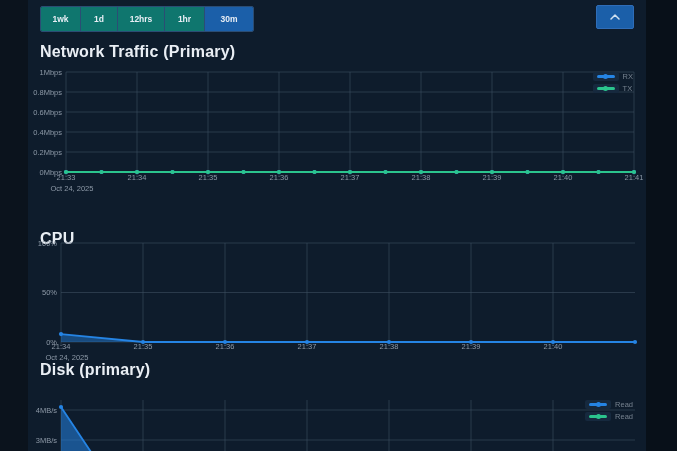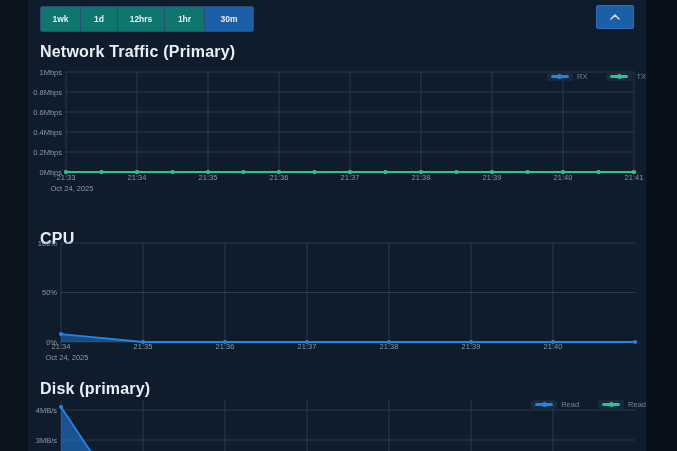--- a/index.html
+++ b/index.html
@@ -26,26 +26,26 @@
   .collapse-btn{
     position:absolute;left:596px;top:5px;width:38px;height:24px;
     background:#1b5fa9;border:1px solid #2f6db8;border-radius:2px;
     display:flex;align-items:center;justify-content:center;cursor:pointer;padding:0;
   }
 
   .chart-title{
     position:absolute;left:40px;color:#e9eef4;font-size:16px;font-weight:bold;
     letter-spacing:.2px;
   }
-  #title0{top:43px;} #title1{top:230px;} #title2{top:380px;}
+  #title0{top:43px;} #title1{top:230px;} #title2{top:361px;}
 
   svg.chart{position:absolute;left:0;font-family:inherit;}
   #chart0{top:60px;} #chart1{top:232px;} #chart2{top:392px;}
 
-  .legend{position:absolute;right:31px;display:flex;gap:19px;z-index:3;}
+  .legend{position:absolute;right:44px;display:flex;flex-direction:column;gap:3px;z-index:3;}
   #legend0{top:72px;} #legend2{top:400px;text-align:right;}
   .lg-row{display:flex;align-items:center;gap:4px;cursor:pointer;}
   .lg-pill{position:relative;width:26px;height:9px;background:#16293e;border-radius:2px;flex:none;}
   .lg-line{position:absolute;left:4px;top:3px;width:18px;height:3px;border-radius:1.5px;}
   .lg-dot{position:absolute;left:10.5px;top:2px;width:5px;height:5px;border-radius:50%;}
   .lg-label{font-size:7.5px;color:#76828f;line-height:1;}
 </style>
 </head>
 <body>
 

